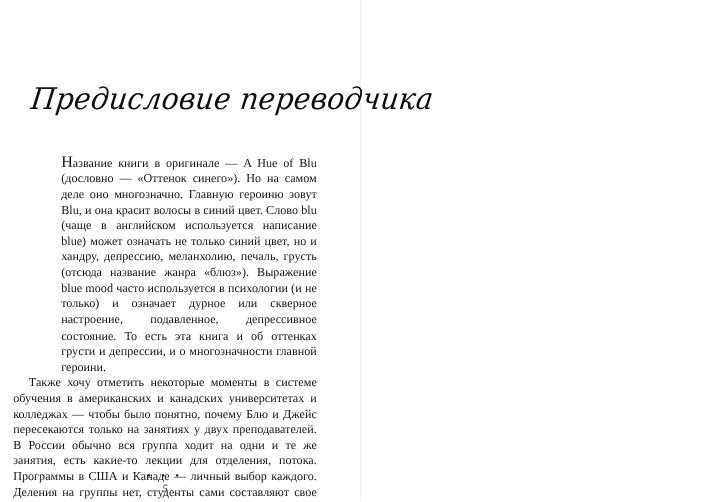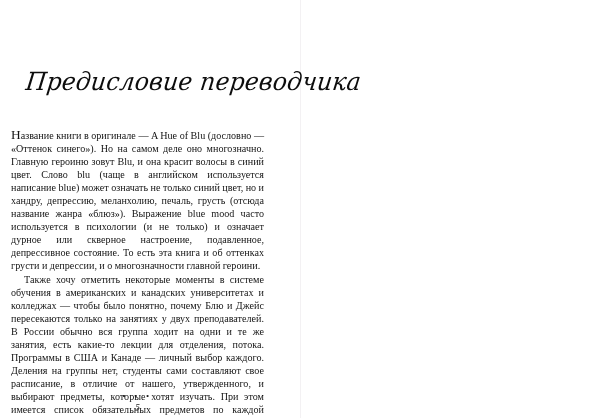--- a/index.html
+++ b/index.html
@@ -73,20 +73,21 @@
     text-align: justify;
     text-justify: inter-word;
     text-indent: 13px;
     hyphens: manual;
     color: #131313;
     letter-spacing: 0.01px;
     word-spacing: -0.1px;
   }
   p.para.first {
     text-indent: 0;
+    margin-left: 40px;
   }
   p.para.first::first-letter {
     font-size: 13.4px;
     line-height: 1;
   }
   .folio {
     position: absolute;
     left: 11px;
     width: 253px;
     text-align: center;

